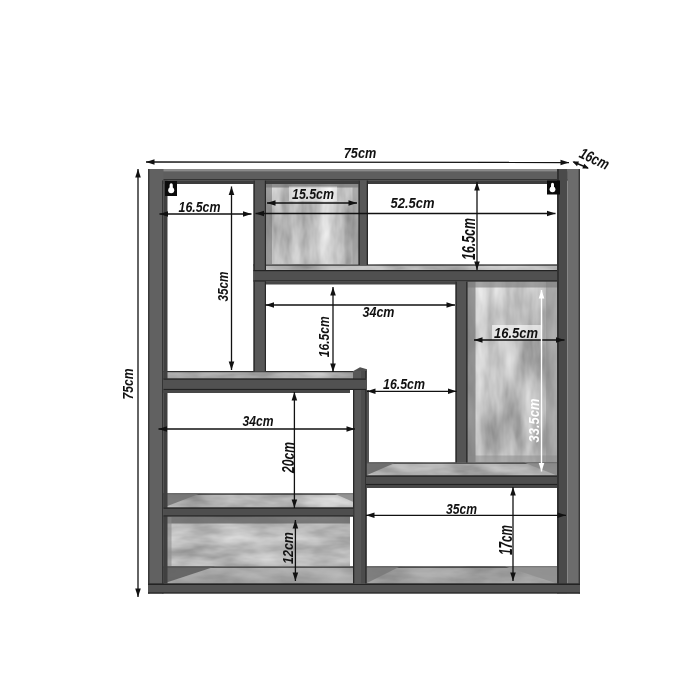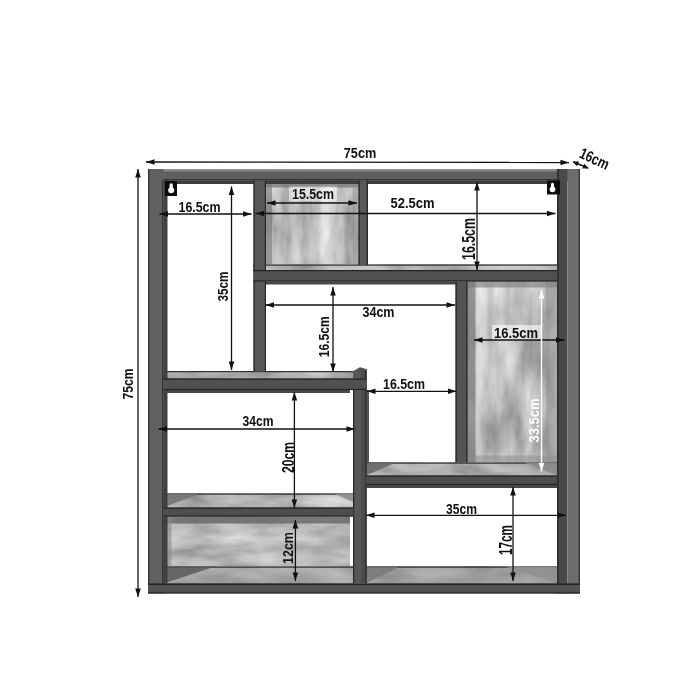--- a/index.html
+++ b/index.html
@@ -1,16 +1,16 @@
 <!DOCTYPE html>
 <html><head>
 <meta charset="utf-8">
 <style>
   html,body{margin:0;padding:0;background:#fff;}
-  .wrap{width:700px;height:700px;position:relative;background:#fff;overflow:hidden;}
+  .wrap{width:700px;height:700px;position:relative;background:#fff;overflow:hidden;font-style:italic;}
   text{font-family:"Liberation Sans",sans-serif;font-weight:bold;}
 </style>
 </head>
 <body>
 <div class="wrap">
 <svg width="700" height="700" viewBox="0 0 700 700" xmlns="http://www.w3.org/2000/svg">
 <defs>
   <filter id="wv" x="0%" y="0%" width="100%" height="100%">
     <feTurbulence type="fractalNoise" baseFrequency="0.05 0.015" numOctaves="4" seed="11"></feTurbulence>
     <feColorMatrix type="matrix" values="0 0 0 0.85 0.125  0 0 0 0.85 0.125  0 0 0 0.85 0.125  0 0 0 0 1"></feColorMatrix>

